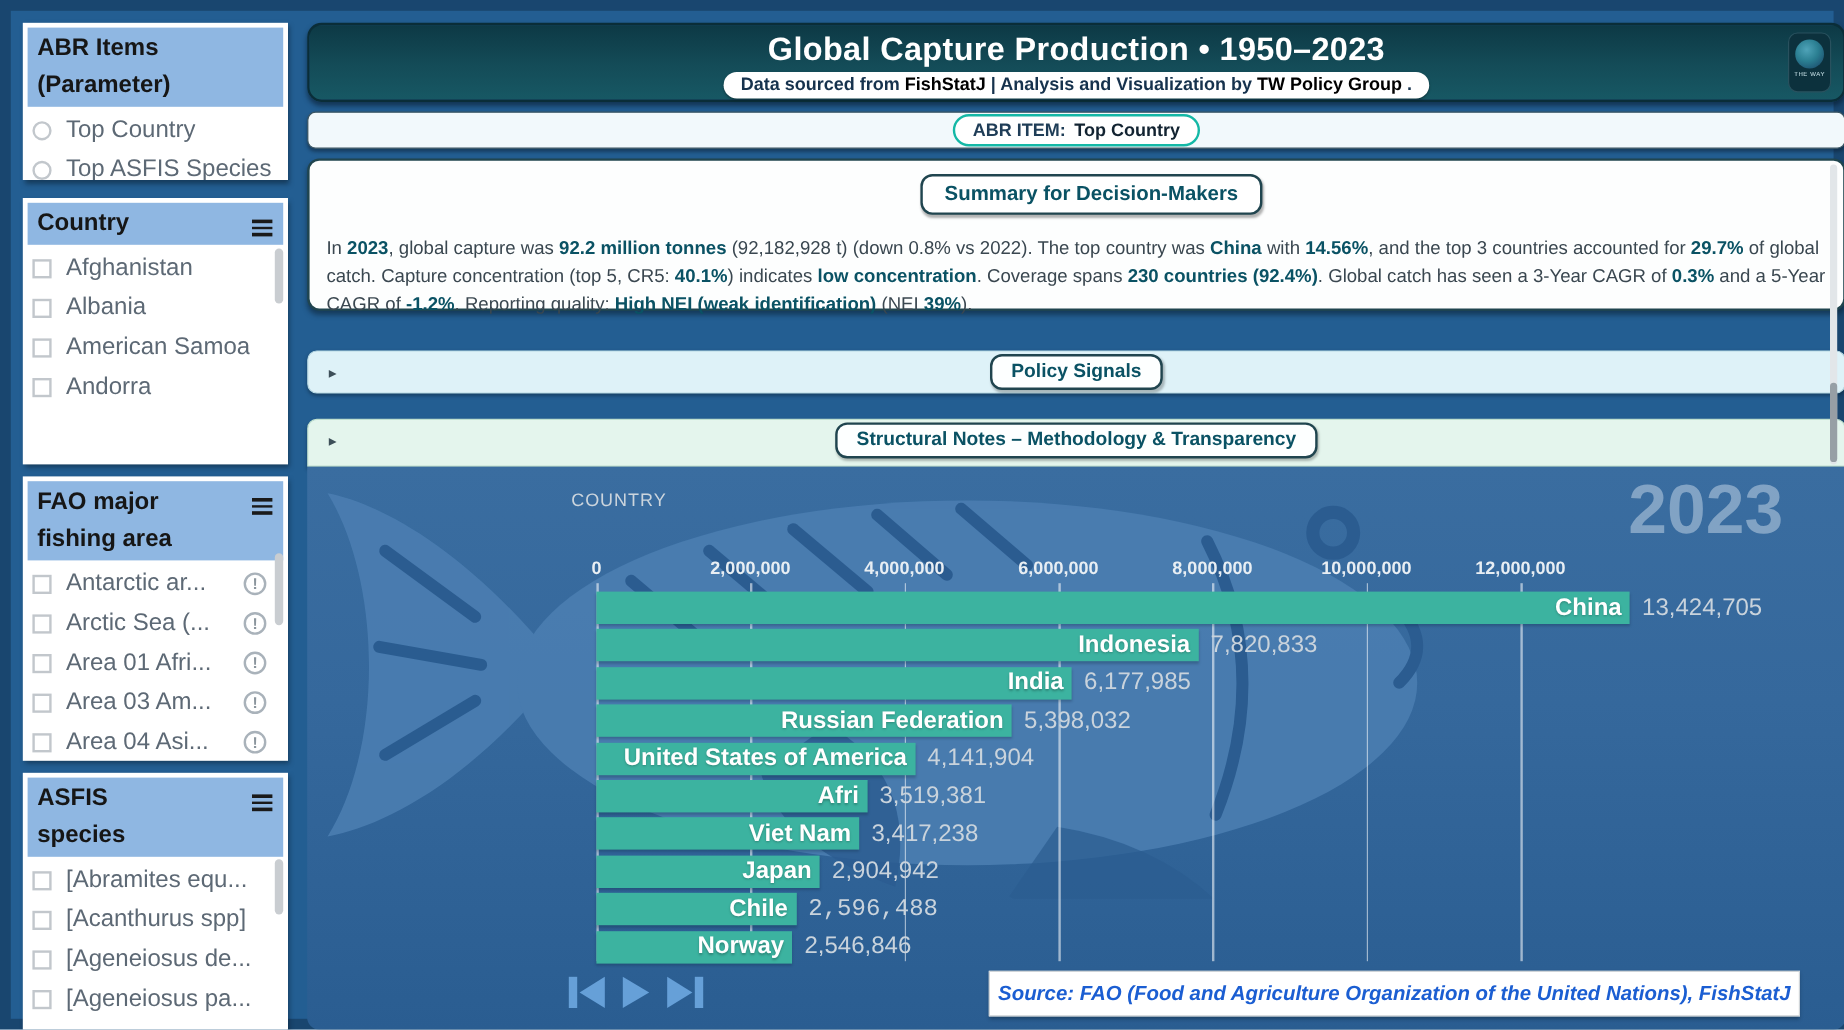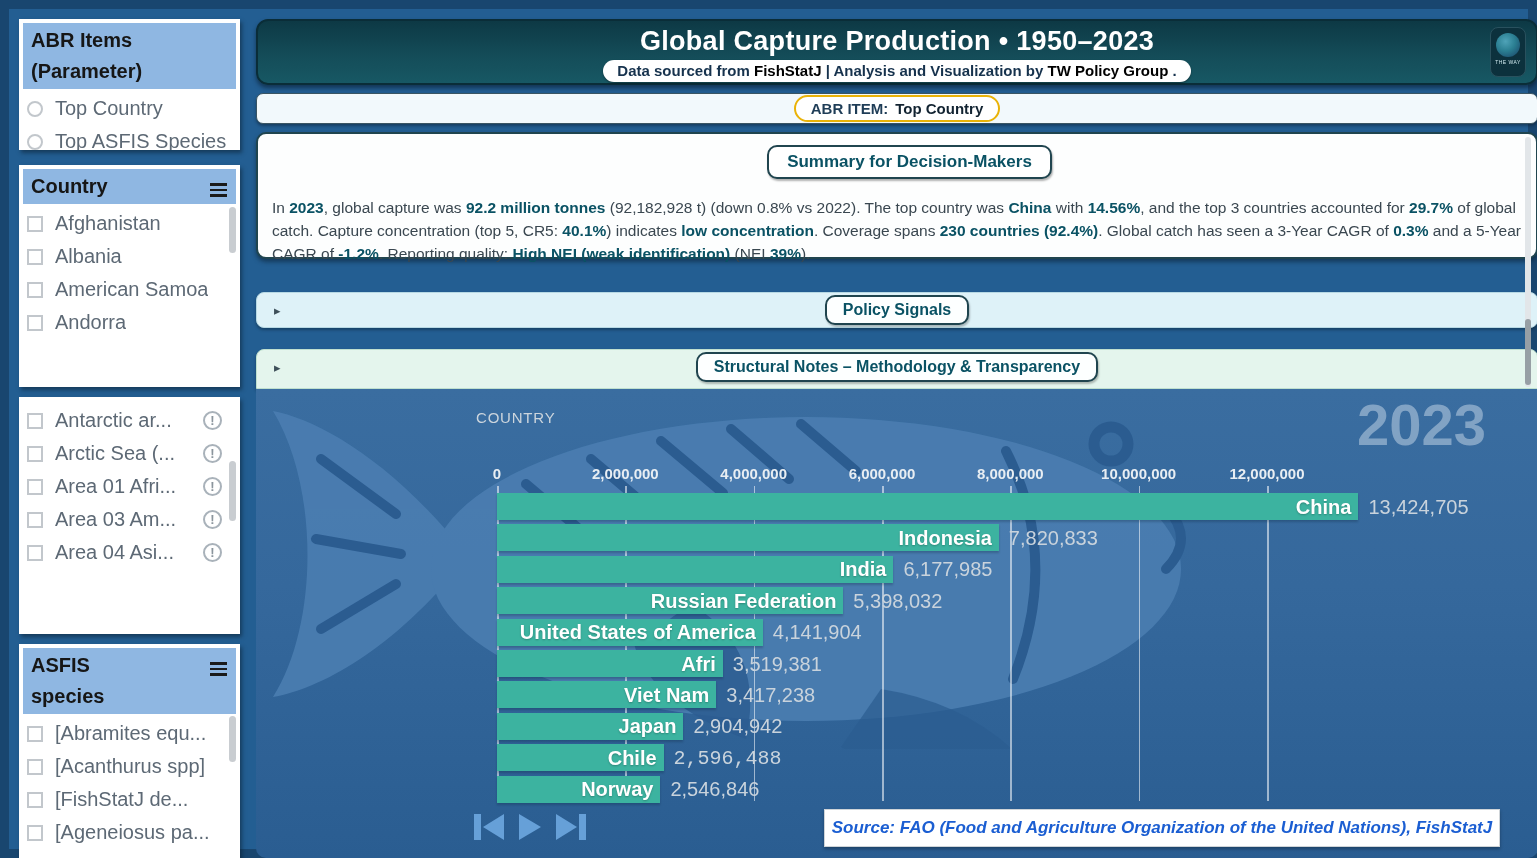--- a/index.html
+++ b/index.html
@@ -35,21 +35,21 @@
               font-size:15px; font-weight:bold; color:#16324d; box-shadow:0 1px 2px rgba(0,0,0,.4); }
   .hdr-pill .lnk { color:#000000; cursor:pointer; }
   .logo { position:absolute; right:10px; top:6px; width:36px; height:50px; background:#0c313d; border:1px solid #29515e;
           border-radius:8px; text-align:center; }
   .logo-circle { width:24px; height:24px; margin:5px auto 2px auto; border-radius:50%;
                  background:radial-gradient(circle at 40% 35%,#4fa3b8 0%,#2b7f92 45%,#173f63 100%); }
   .logo-text { font-size:5px; color:#cfe8ee; letter-spacing:.5px; }
 
   .abr-row { position:absolute; left:0; top:84px; width:1282px; height:31px; background:#f2f9fc; border:1px solid #3a5563;
              border-radius:7px; box-shadow:0 2px 3px rgba(8,25,40,.45); text-align:center; }
-  .abr-pill { display:inline-flex; gap:7px; margin-top:1px; background:#ffffff; border:2px solid #eab308; border-radius:15px;
+  .abr-pill { display:inline-flex; gap:7px; margin-top:1px; background:#ffffff; border:2px solid #14b8a6; border-radius:15px;
               padding:3px 15px; font-size:15px; }
   .abr-lbl { font-weight:bold; color:#1f3d57; }
   .abr-val { font-weight:bold; color:#122331; }
 
   .sum { position:absolute; left:0; top:123px; width:1282px; height:127px; background:#fdfefe; border:2px solid #20454f;
          border-radius:10px; box-shadow:0 3px 4px rgba(8,25,40,.5); text-align:center;padding-left:25px; }
   .sum-pill { display:inline-block; margin-top:11px; background:#ffffff; border:2px solid #20454f; border-radius:10px;
               padding:5px 18px; font-size:17px; font-weight:bold; color:#0a5264; box-shadow:1px 2px 2px rgba(0,0,0,.3); }
   .sum-text { position:absolute; left:14px; right:14px; top:62px; font-size:15.5px; line-height:23px; color:#3a4750;
               text-align:left; }
@@ -126,20 +126,26 @@
               <span class="sb-lbl">American Samoa</span>
             </div>
             <div class="sb-item">
               <span class="chk"></span>
               <span class="sb-lbl">Andorra</span>
             </div>
           </div>
           <div class="sb-thumb" style="top: 42px; height: 46px;"></div>
         </div>
         <div class="sb-panel" style="top: 388px; height: 237px;">
+          <div class="sb-head"><span class="sb-title">FAO major
+fishing area</span><span class="menu-icon">
+              <i></i>
+              <i></i>
+              <i></i>
+            </span></div>
           <div class="sb-list">
             <div class="sb-item">
               <span class="chk"></span>
               <span class="sb-lbl">Antarctic ar...</span>
               <span class="inf">!</span>
             </div>
             <div class="sb-item">
               <span class="chk"></span>
               <span class="sb-lbl">Arctic Sea (...</span>
               <span class="inf">!</span>
@@ -173,21 +179,21 @@
             <div class="sb-item">
               <span class="chk"></span>
               <span class="sb-lbl">[Abramites equ...</span>
             </div>
             <div class="sb-item">
               <span class="chk"></span>
               <span class="sb-lbl">[Acanthurus spp]</span>
             </div>
             <div class="sb-item">
               <span class="chk"></span>
-              <span class="sb-lbl">[FishStatJ de...</span>
+              <span class="sb-lbl">[Ageneiosus de...</span>
             </div>
             <div class="sb-item">
               <span class="chk"></span>
               <span class="sb-lbl">[Ageneiosus pa...</span>
             </div>
           </div>
           <div class="sb-thumb" style="top: 72px; height: 46px;"></div>
         </div>
       </div>
 

